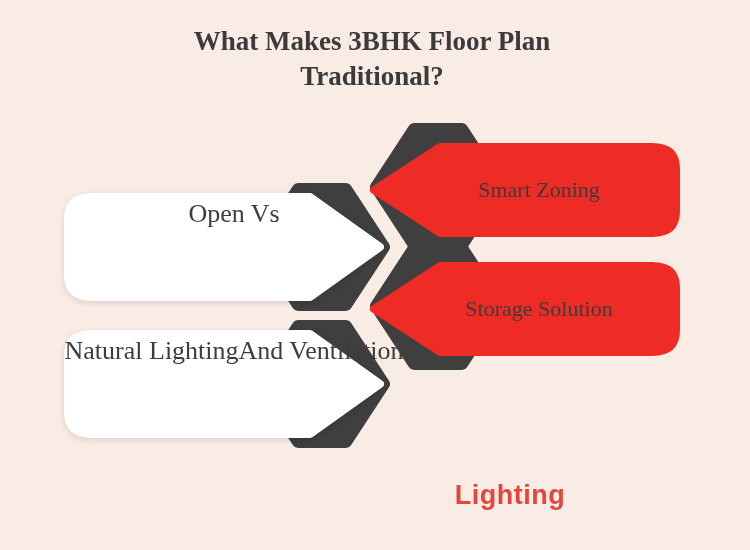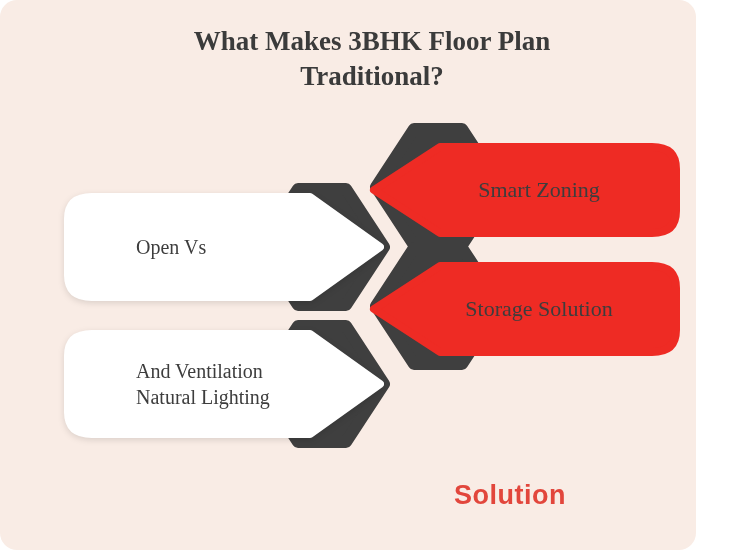--- a/index.html
+++ b/index.html
@@ -1,23 +1,22 @@
 <!DOCTYPE html>
 <html style="--background: #f9ece5; --title-text: #3b3b3b; --banner-text: #3d3d3d; --banner-red: #ee2b24; --banner-white: #ffffff; --shadow-shape: #3f3f3f; --brand-red: #e2463c;"><head>
 <meta charset="utf-8">
 <style>
   html, body { margin: 0; padding: 0; }
   .canvas {
     position: relative;
-    width: 696px;
+    width: 750px;
     height: 550px;
     background: var(--background);
     overflow: hidden;
     font-family: "Liberation Serif", serif;
-    border-radius: 17px;
   }
   .title {
     position: absolute;
     top: 24px;
     left: 0;
     width: 744px;
     margin: 0;
     text-align: center;
     font-size: 27px;
     font-weight: bold;
@@ -38,26 +37,25 @@
     position: absolute;
     left: 40px; right: 16px; top: 32px; bottom: 27px;
     display: flex; align-items: center; justify-content: center;
     font-size: 22px;
     color: var(--banner-text);
     white-space: nowrap;
   }
   .banner-label-left {
     position: absolute;
     left: 42px; right: 30px; top: 22px; bottom: 23px;
-    display: flex; flex-direction: column; justify-content: center;
-    font-size: 20px;
+    display: flex; flex-direction: row; justify-content: center;
+    font-size: 26px;
     line-height: 1.32;
     color: var(--banner-text);
     white-space: nowrap;
-    margin-left: 36px;
   }
   .brand {
     position: absolute;
     left: 430px; top: 480px; width: 160px;
     text-align: center;
     font-size: 27px;
     font-weight: 600;
     letter-spacing: 0.5px;
     color: var(--brand-red);
     font-family: "Liberation Sans", sans-serif;
@@ -98,20 +96,20 @@
       <span>Open Vs</span>
     </div>
   </div>
 
   <div class="banner" style="left:58px; top:312px;">
     <svg width="340" height="145" viewBox="0 0 340 145">
       <path class="shape-dark" d="M240 14 H288 L326 72 L288 130 H240 L202 72 Z"></path>
       <path class="shape-white" d="M34 22 H252 L322 72 L252 122 H34 Q10 122 10 100 V44 Q10 22 34 22 Z"></path>
     </svg>
     <div class="banner-label-left">
+      <span>Natural Lighting</span>
       <span>And Ventilation</span>
-      <span>Natural Lighting</span>
     </div>
   </div>
 
-  <div class="brand">Solution</div>
+  <div class="brand">Lighting</div>
 
 </div>
 
 </body></html>

